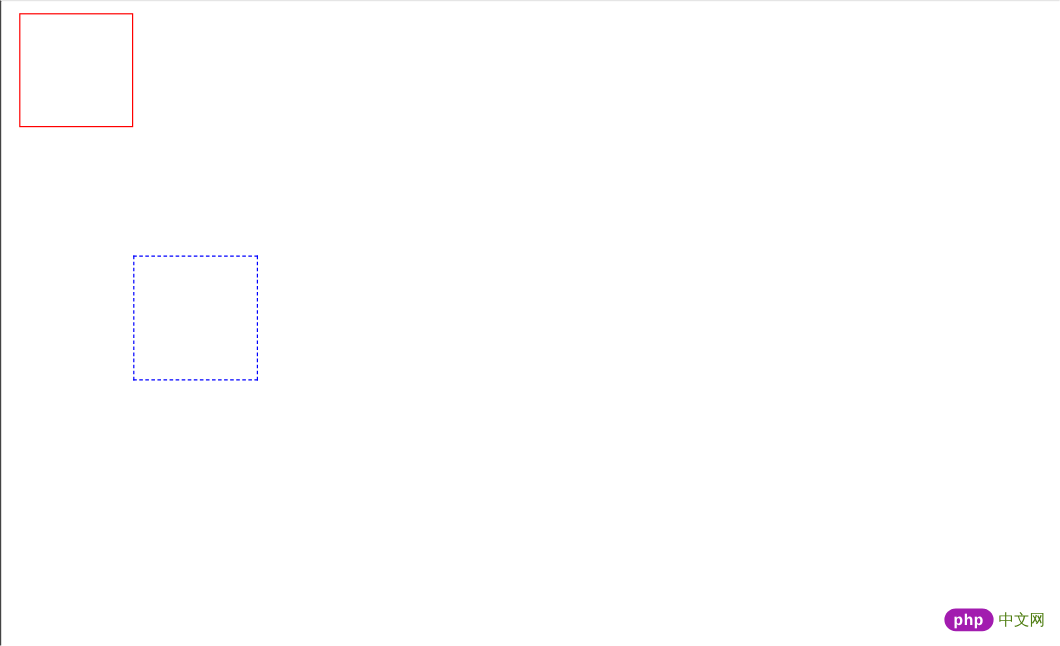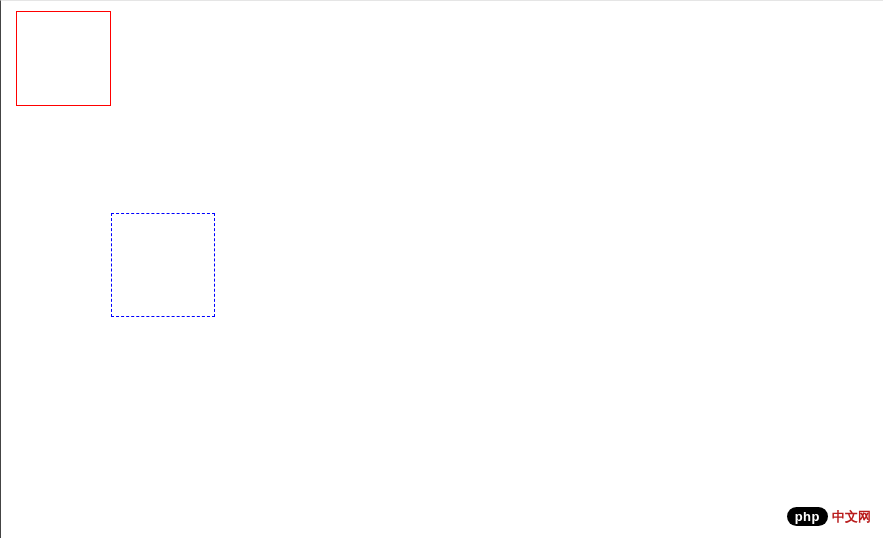--- a/index.html
+++ b/index.html
@@ -37,32 +37,32 @@
     }
     .logo-container {
       position: absolute;
       bottom: 12px;
       right: 12px;
       display: flex;
       align-items: center;
       gap: 4px;
     }
     .logo-badge {
-      background: #000000;
+      background: #a21caf;
       color: #ffffff;
       font-weight: bold;
       font-size: 13px;
       padding: 2px 8px;
       border-radius: 10px;
       letter-spacing: 0.5px;
     }
     .logo-text {
-      color: #b91c1c;
+      color: #4d7c0f;
       font-size: 13px;
-      font-weight: 700;
+      font-weight: 400;
     }
   </style>
 </head>
 <body>
 
 <div class="red-box"></div>
 
 <div class="blue-box"></div>
 
 <div class="logo-container">

